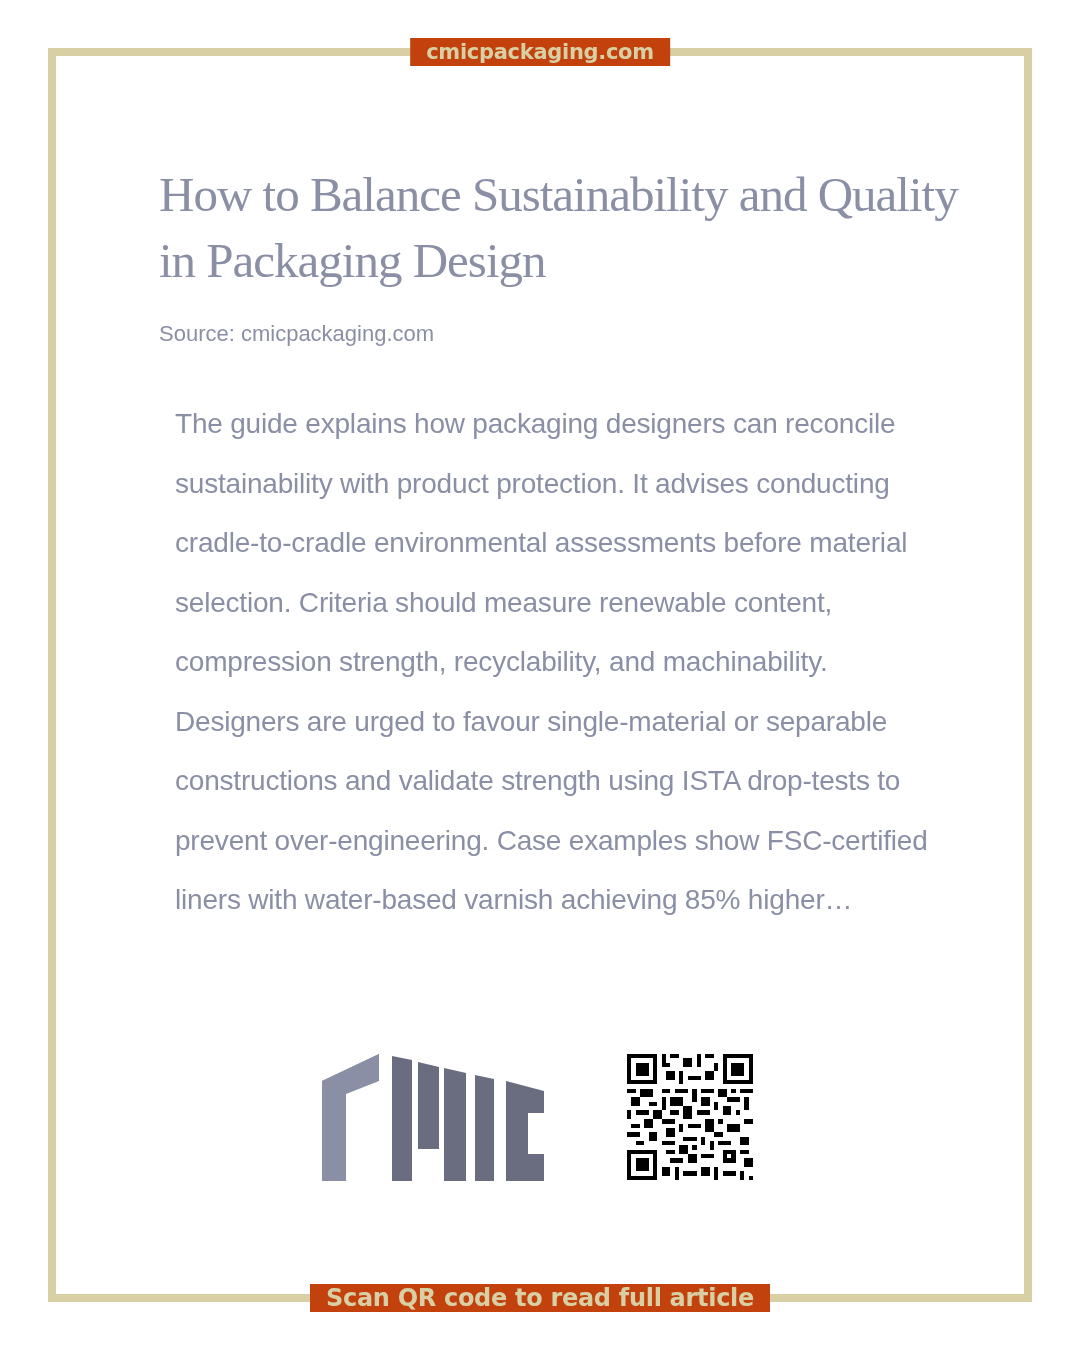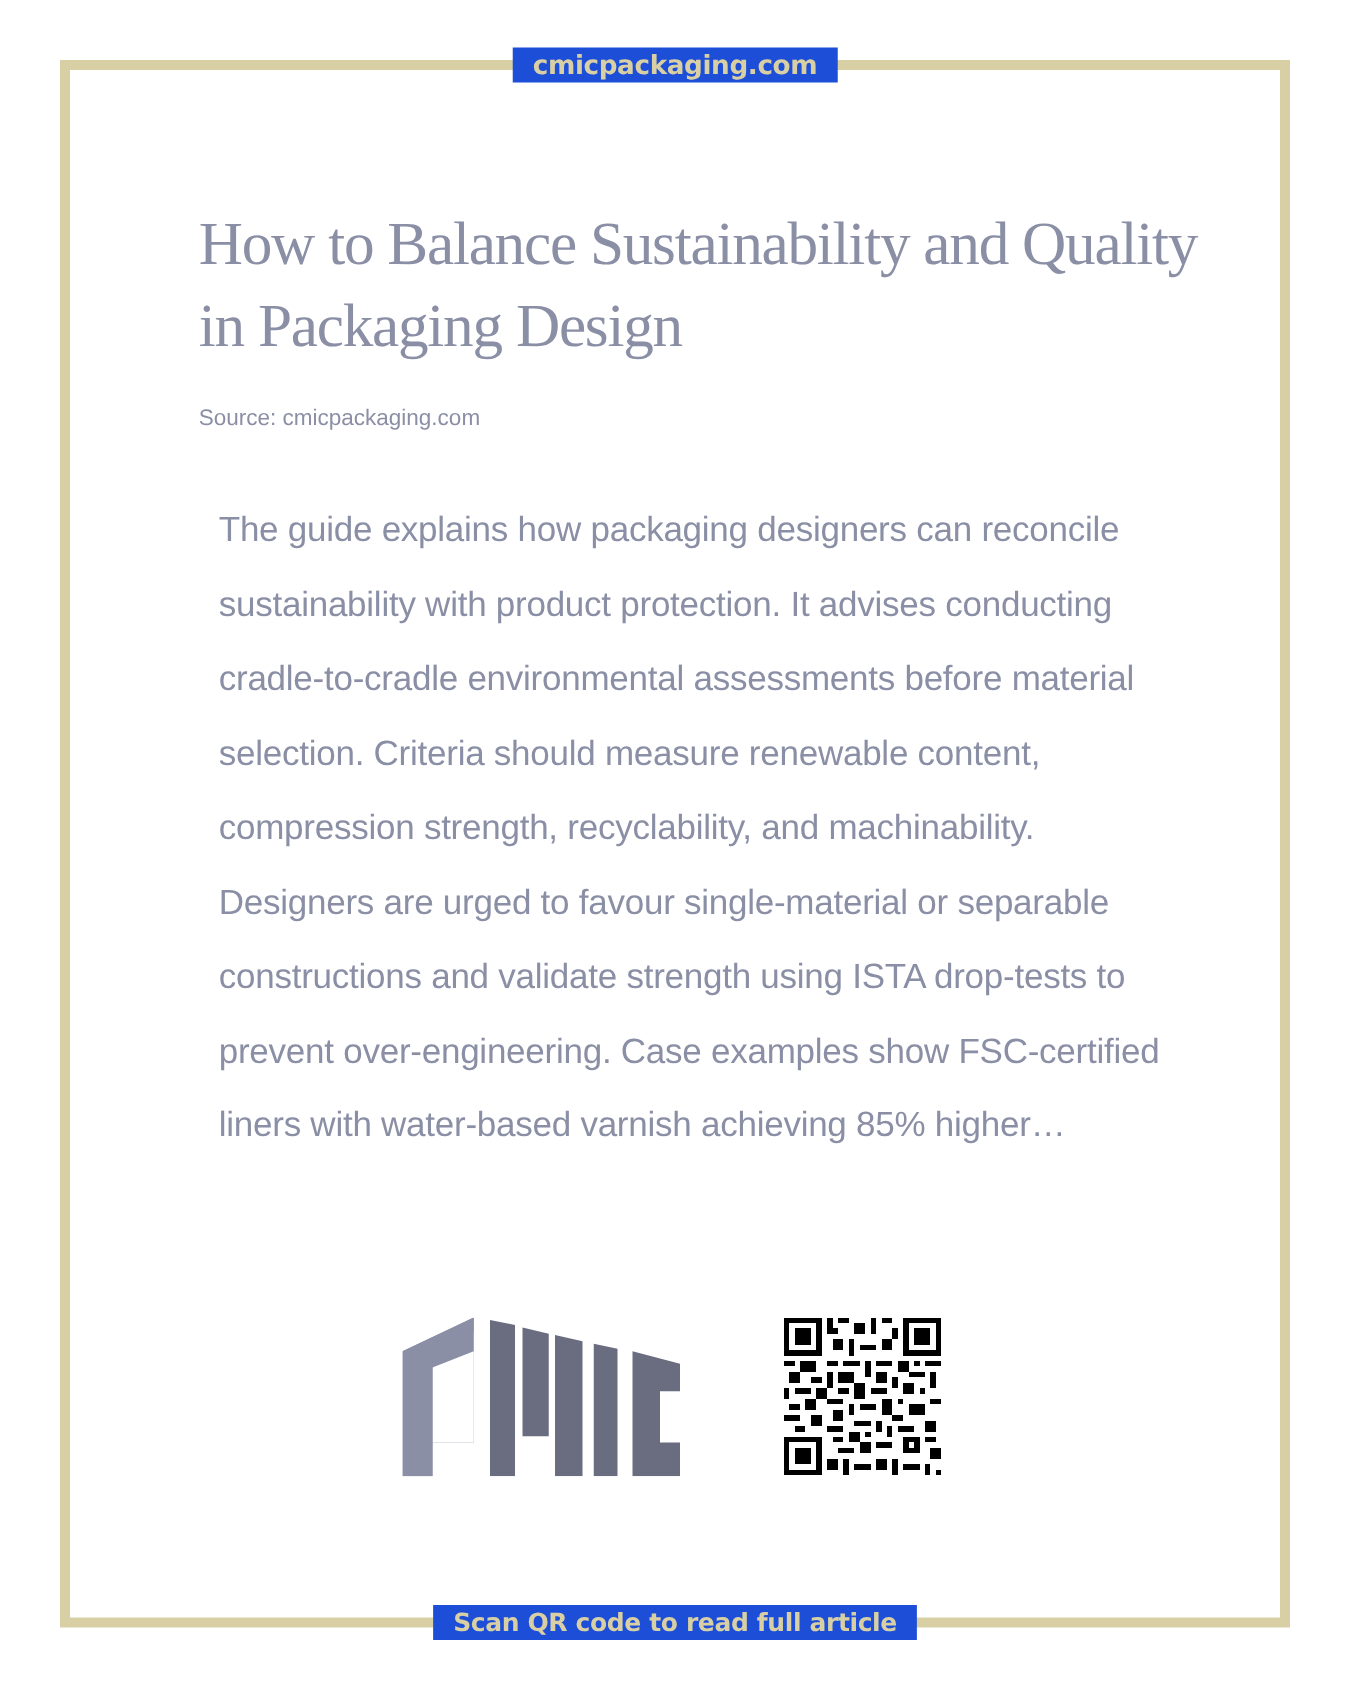--- a/index.html
+++ b/index.html
@@ -6,34 +6,34 @@
   body {
     width: 1080px; height: 1350px; background: #ffffff; position: relative; overflow: hidden;
     font-family: "Liberation Sans", sans-serif;
   }
   .frame {
     position: absolute; left: 48px; top: 48px; width: 984px; height: 1254px;
     box-sizing: border-box; border: 8px solid #d8d0a4;
   }
   .frame-label {
     position: absolute; left: 50%; transform: translateX(-50%);
-    background: #1d4ed8; padding: 0 16px; color: #d8d0a4;
+    background: #c2410c; padding: 0 16px; color: #d8d0a4;
     font-family: "DejaVu Sans", sans-serif; font-weight: bold; white-space: nowrap;
     letter-spacing: -0.3px;
   }
   .frame-label.top { top: 38px; font-size: 21px; line-height: 28px; }
-  .frame-label.bottom { top: 1284px; font-size: 20px; line-height: 28px; }
+  .frame-label.bottom { top: 1284px; font-size: 24px; line-height: 28px; }
   .title {
     position: absolute; left: 159px; top: 162px; width: 800px; margin: 0;
     color: #8a8fa5; font-size: 49px; line-height: 66px; font-weight: normal;
     font-family: Liberation Serif, serif; letter-spacing: -1px;
   }
   .source {
     position: absolute; left: 159px; top: 322px; color: #8a8fa5;
-    font-size: 18px; line-height: 24px;
+    font-size: 22px; line-height: 24px;
   }
   .summary {
     position: absolute; left: 159px; top: 378px; width: 780px; margin: 16px;
     color: #8a8fa5; font-size: 28px; line-height: 59.5px; letter-spacing: -0.2px;
   }
   .logo { position: absolute; left: 322px; top: 1054px; width: 222px; height: 127px; }
   .qr { position: absolute; left: 627px; top: 1054px; width: 126px; height: 126px; }
 </style>
 </head>
 <body>

